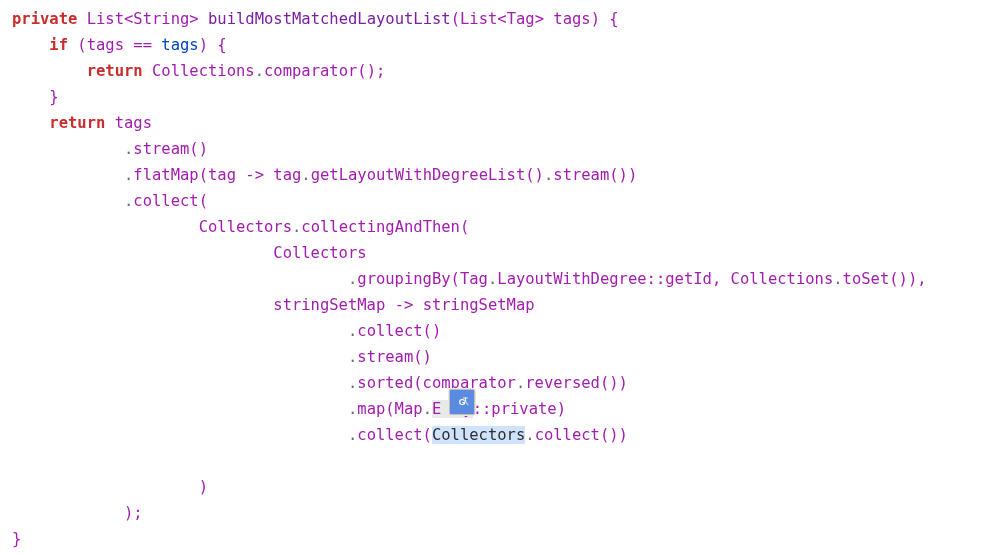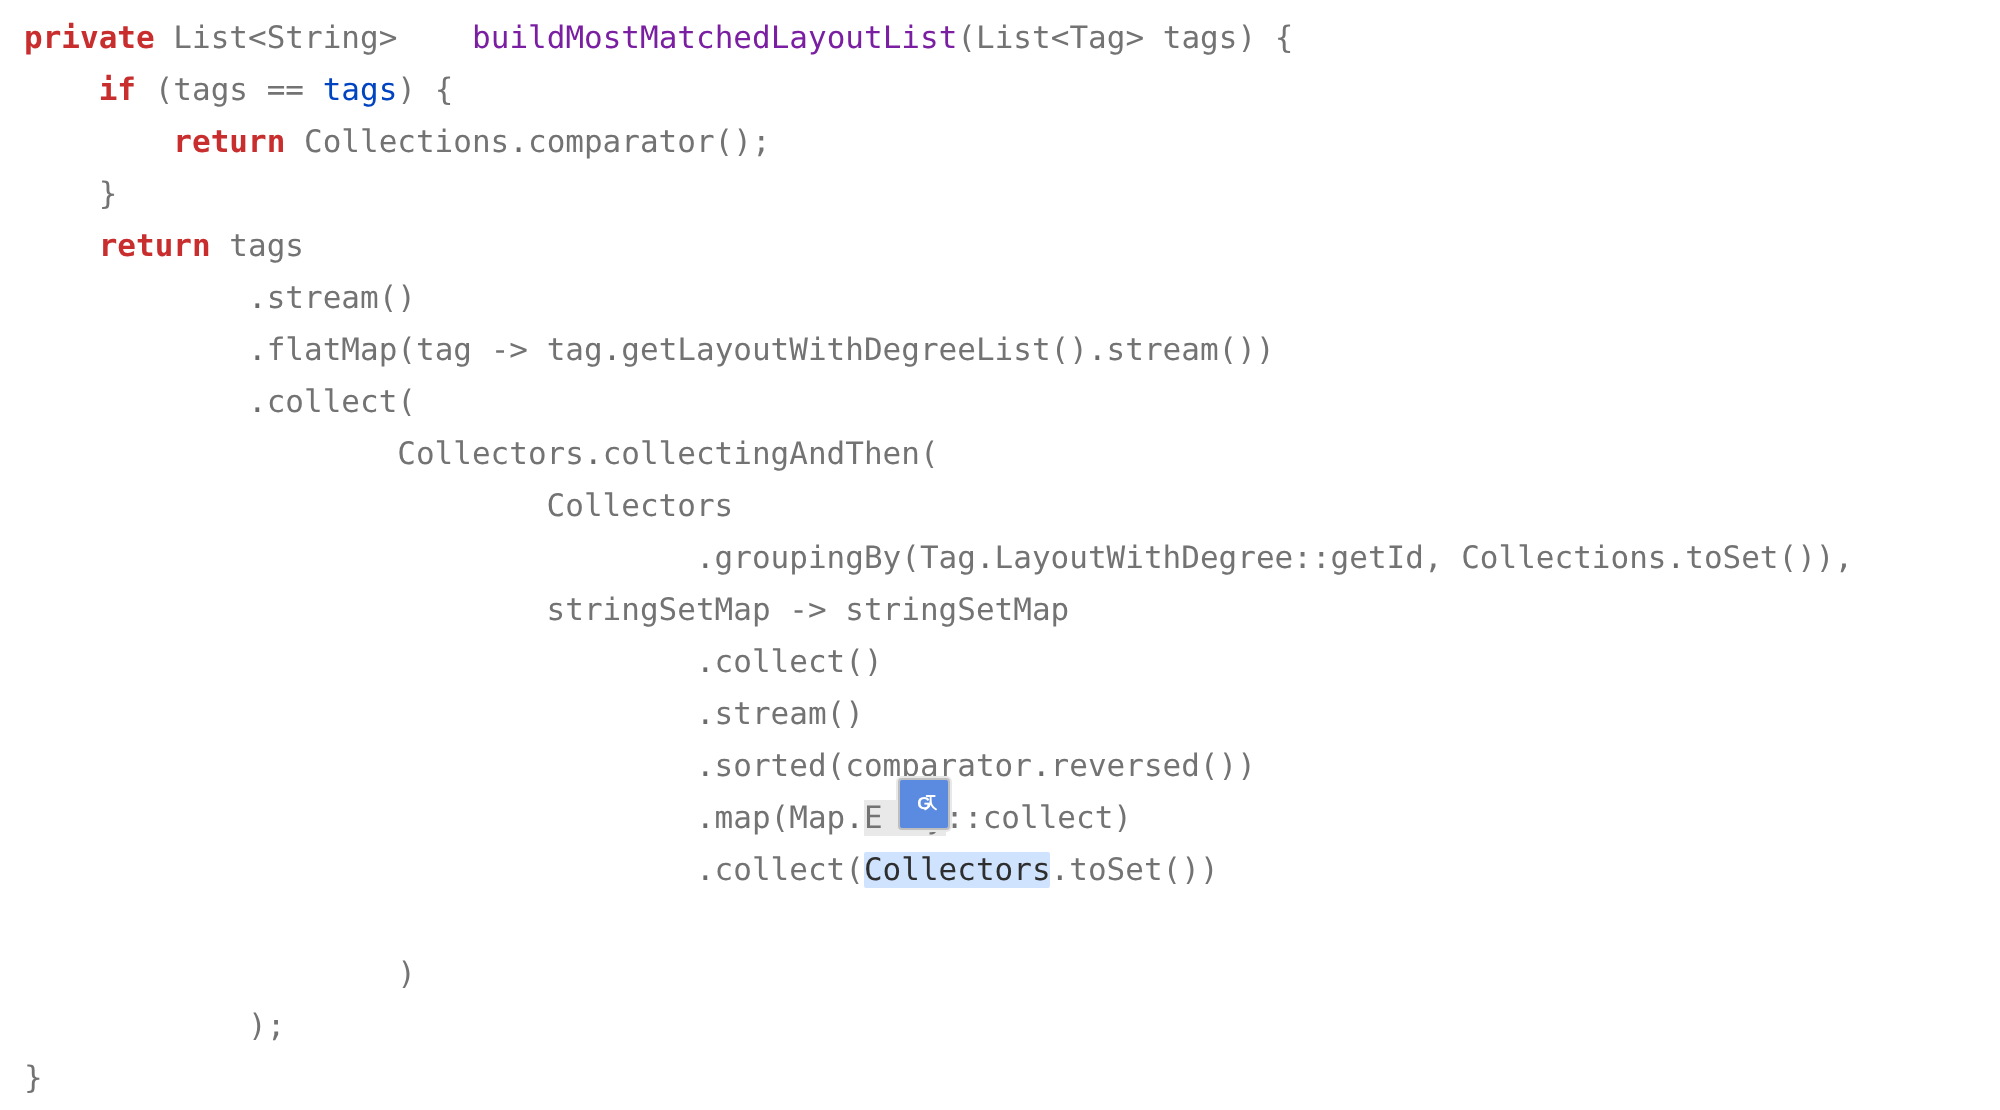--- a/index.html
+++ b/index.html
@@ -14,23 +14,23 @@
     margin: 0;
     padding: 6px 0 0 12px;
     font-family: "Menlo", "Consolas", monospace;
     font-size: 15.5px;
     line-height: 26px;
     white-space: pre;
     color: #2e2e2e;
   }
   .kw     { color: #c92e2e; font-weight: bold; }      
   .ref    { color: #0044c1; }      
-  .method { color: #7a1fa2; margin-left: 28px; }      
+  .method { color: #7a1fa2; }      
   .dot    { color: #6a6a6a; }
-  .txt    { color: #737373; text-align: right; }
+  .txt    { color: #a21caf; text-align: right; }
   .sel    { background: #cfe3ff; border-radius: 1px; padding: 0 0; }
   .hi     { background: #e9e9e9; }
 
   
   .gicon {
     position: absolute;
     left: 449px;
     top: 389px;
     width: 24px;
     height: 24px;
@@ -55,22 +55,22 @@
 <span>            </span><span class="dot">.</span><span class="txt">stream()</span>
 <span>            </span><span class="dot">.</span><span class="txt">flatMap(tag </span><span class="txt">-&gt;</span><span class="txt"> tag</span><span class="dot">.</span><span class="txt">getLayoutWithDegreeList()</span><span class="dot">.</span><span class="txt">stream())</span>
 <span>            </span><span class="dot">.</span><span class="txt">collect(</span>
 <span>                    </span><span class="txt">Collectors</span><span class="dot">.</span><span class="txt">collectingAndThen(</span>
 <span>                            </span><span class="txt">Collectors</span>
 <span>                                    </span><span class="dot">.</span><span class="txt">groupingBy(Tag</span><span class="dot">.</span><span class="txt">LayoutWithDegree</span><span class="txt">::</span><span class="txt">getId, Collections</span><span class="dot">.</span><span class="txt">toSet()),</span>
 <span>                            </span><span class="txt">stringSetMap </span><span class="txt">-&gt;</span><span class="txt"> stringSetMap</span>
 <span>                                    </span><span class="dot">.</span><span class="txt">collect()</span>
 <span>                                    </span><span class="dot">.</span><span class="txt">stream()</span>
 <span>                                    </span><span class="dot">.</span><span class="txt">sorted(comparator</span><span class="dot">.</span><span class="txt">reversed())</span>
-<span>                                    </span><span class="dot">.</span><span class="txt">map(Map</span><span class="dot">.</span><span class="txt hi">E</span><span class="txt hi" style="padding-left:22px">y</span><span class="txt">::</span><span class="txt">collect)</span>
-<span>                                    </span><span class="dot">.</span><span class="txt">collect(</span><span class="sel">Collectors</span><span class="dot">.</span><span class="txt">toSet())</span>
+<span>                                    </span><span class="dot">.</span><span class="txt">map(Map</span><span class="dot">.</span><span class="txt hi">E</span><span class="txt hi" style="padding-left:22px">y</span><span class="txt">::</span><span class="txt">private)</span>
+<span>                                    </span><span class="dot">.</span><span class="txt">collect(</span><span class="sel">Collectors</span><span class="dot">.</span><span class="txt">collect())</span>
 <span></span>
 <span>                    </span><span class="txt">)</span>
 <span>            </span><span class="txt">);</span>
 <span class="txt">}</span></pre>
 
 <div class="gicon" title="google-translate-icon">
   <svg viewBox="0 0 24 24">
     <rect x="2" y="2" width="20" height="20" rx="2" fill="#5a8be0"></rect>
     <text x="7" y="16" font-family="Arial" font-size="13" font-weight="bold" fill="#ffffff">G</text>
     <path d="M14 6 L20 6 M17 6 L17 9 Q17 14 13 16 M17 9 Q17 14 21 16" stroke="#ffffff" stroke-width="1.4" fill="none" stroke-linecap="round"></path>

